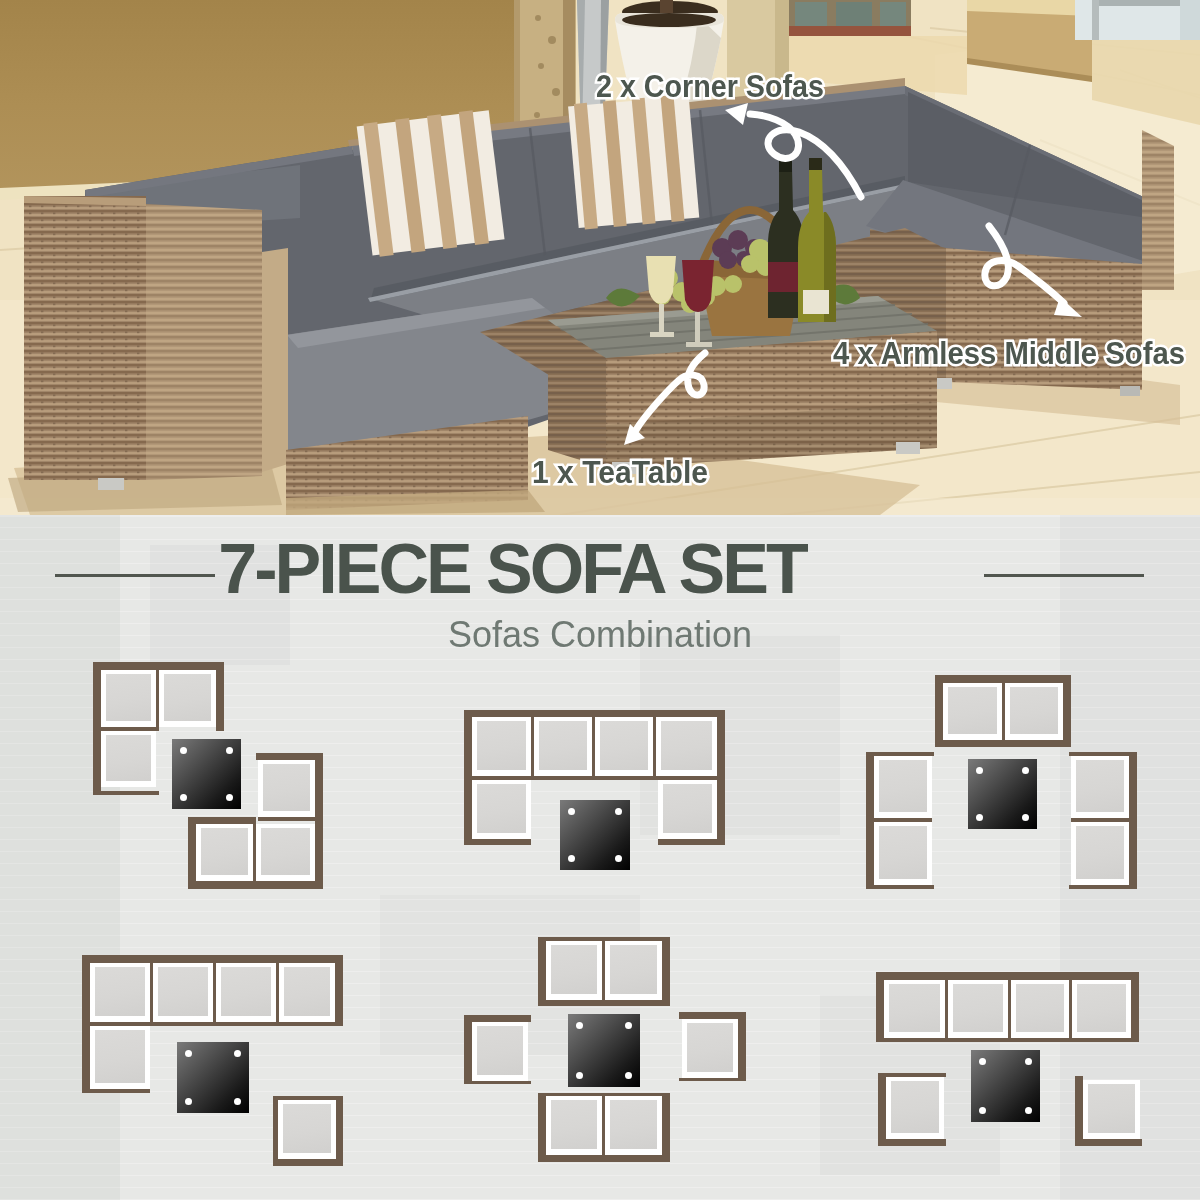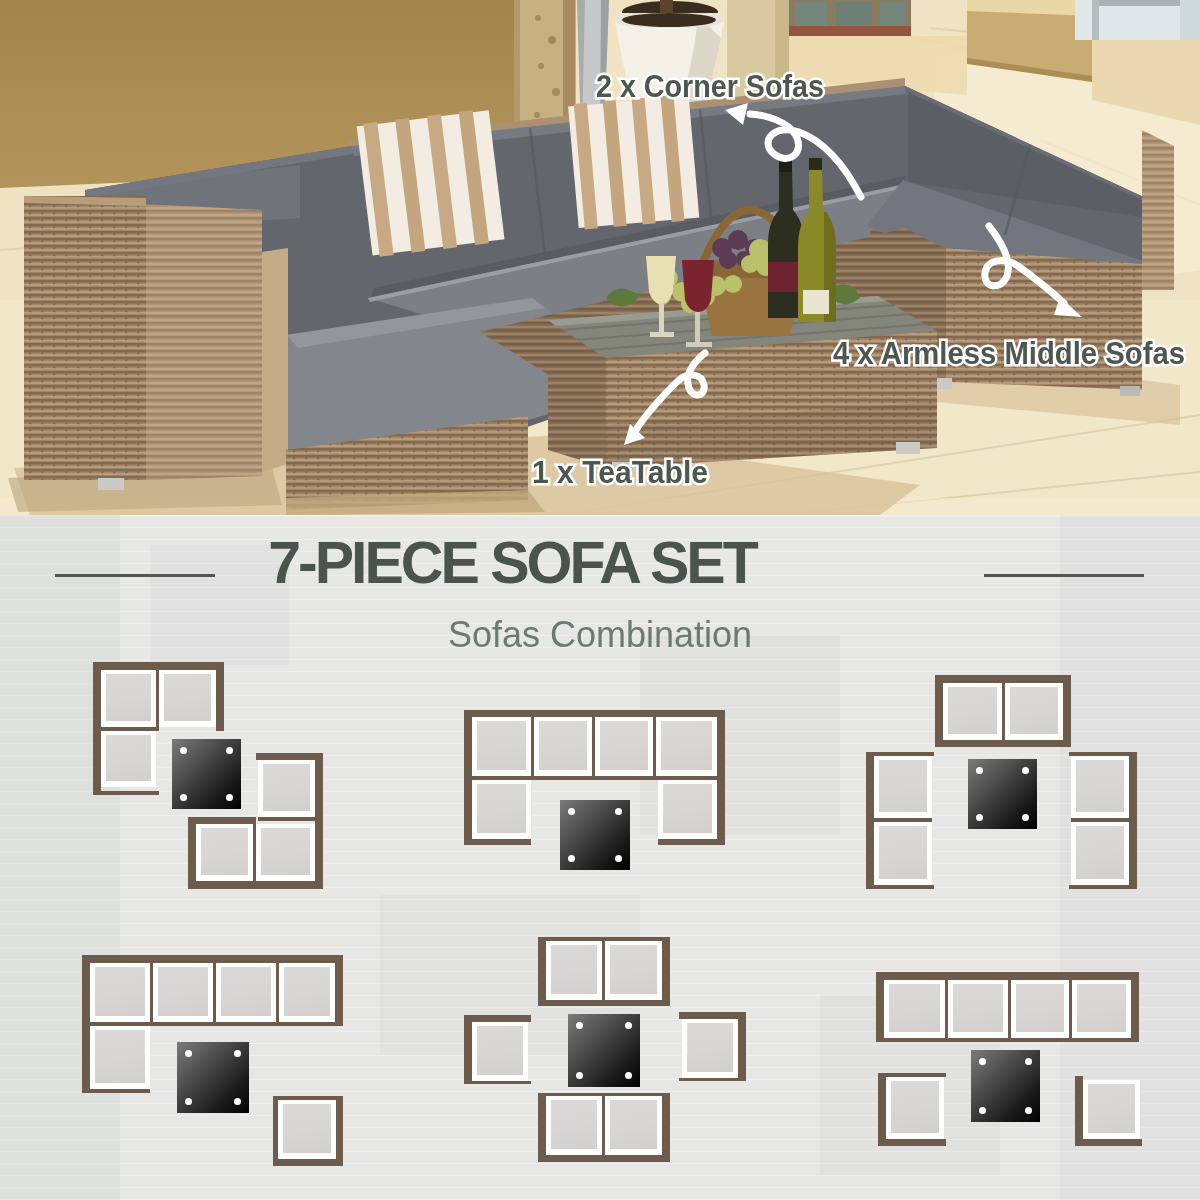--- a/index.html
+++ b/index.html
@@ -11,21 +11,21 @@
     background:
       repeating-linear-gradient(180deg, rgba(255,255,255,.28) 0 1.5px, rgba(255,255,255,0) 1.5px 12px),
       #e7e8e6;}
   .bar{position:absolute;background:#6d5b4b;}
   .unit{position:absolute;background:#fff;}
   .unit .in{position:absolute;left:5px;top:4px;right:5px;bottom:6px;
     background:linear-gradient(170deg,#dbdad8 0%,#d7d6d4 55%,#d1d0ce 100%);}
   .table{position:absolute;background:linear-gradient(135deg,#7a7a7a 0%,#4e4e4e 35%,#1a1a1a 75%,#000 100%);}
   .dot{position:absolute;width:7px;height:7px;border-radius:50%;background:#fff;}
   #title{position:absolute;left:0;top:529px;width:1024px;text-align:center;
-    font-size:59px;font-weight:bold;letter-spacing:-3px;color:#4a534c;}
+    font-size:70px;font-weight:bold;letter-spacing:-3px;color:#4a534c;}
   #subtitle{position:absolute;left:0;top:614px;width:1200px;text-align:center;
     font-size:36px;color:#6f7973;}
   .dash{position:absolute;height:2.5px;background:#51564f;}
 </style>
 </head>
 <body>
 
 <div class="abs" id="photo" style="left:0;top:0;width:1200px;height:515px;background:#f3e7c9;">
 <svg width="1200" height="515" viewBox="0 0 1200 515">
   <defs>

